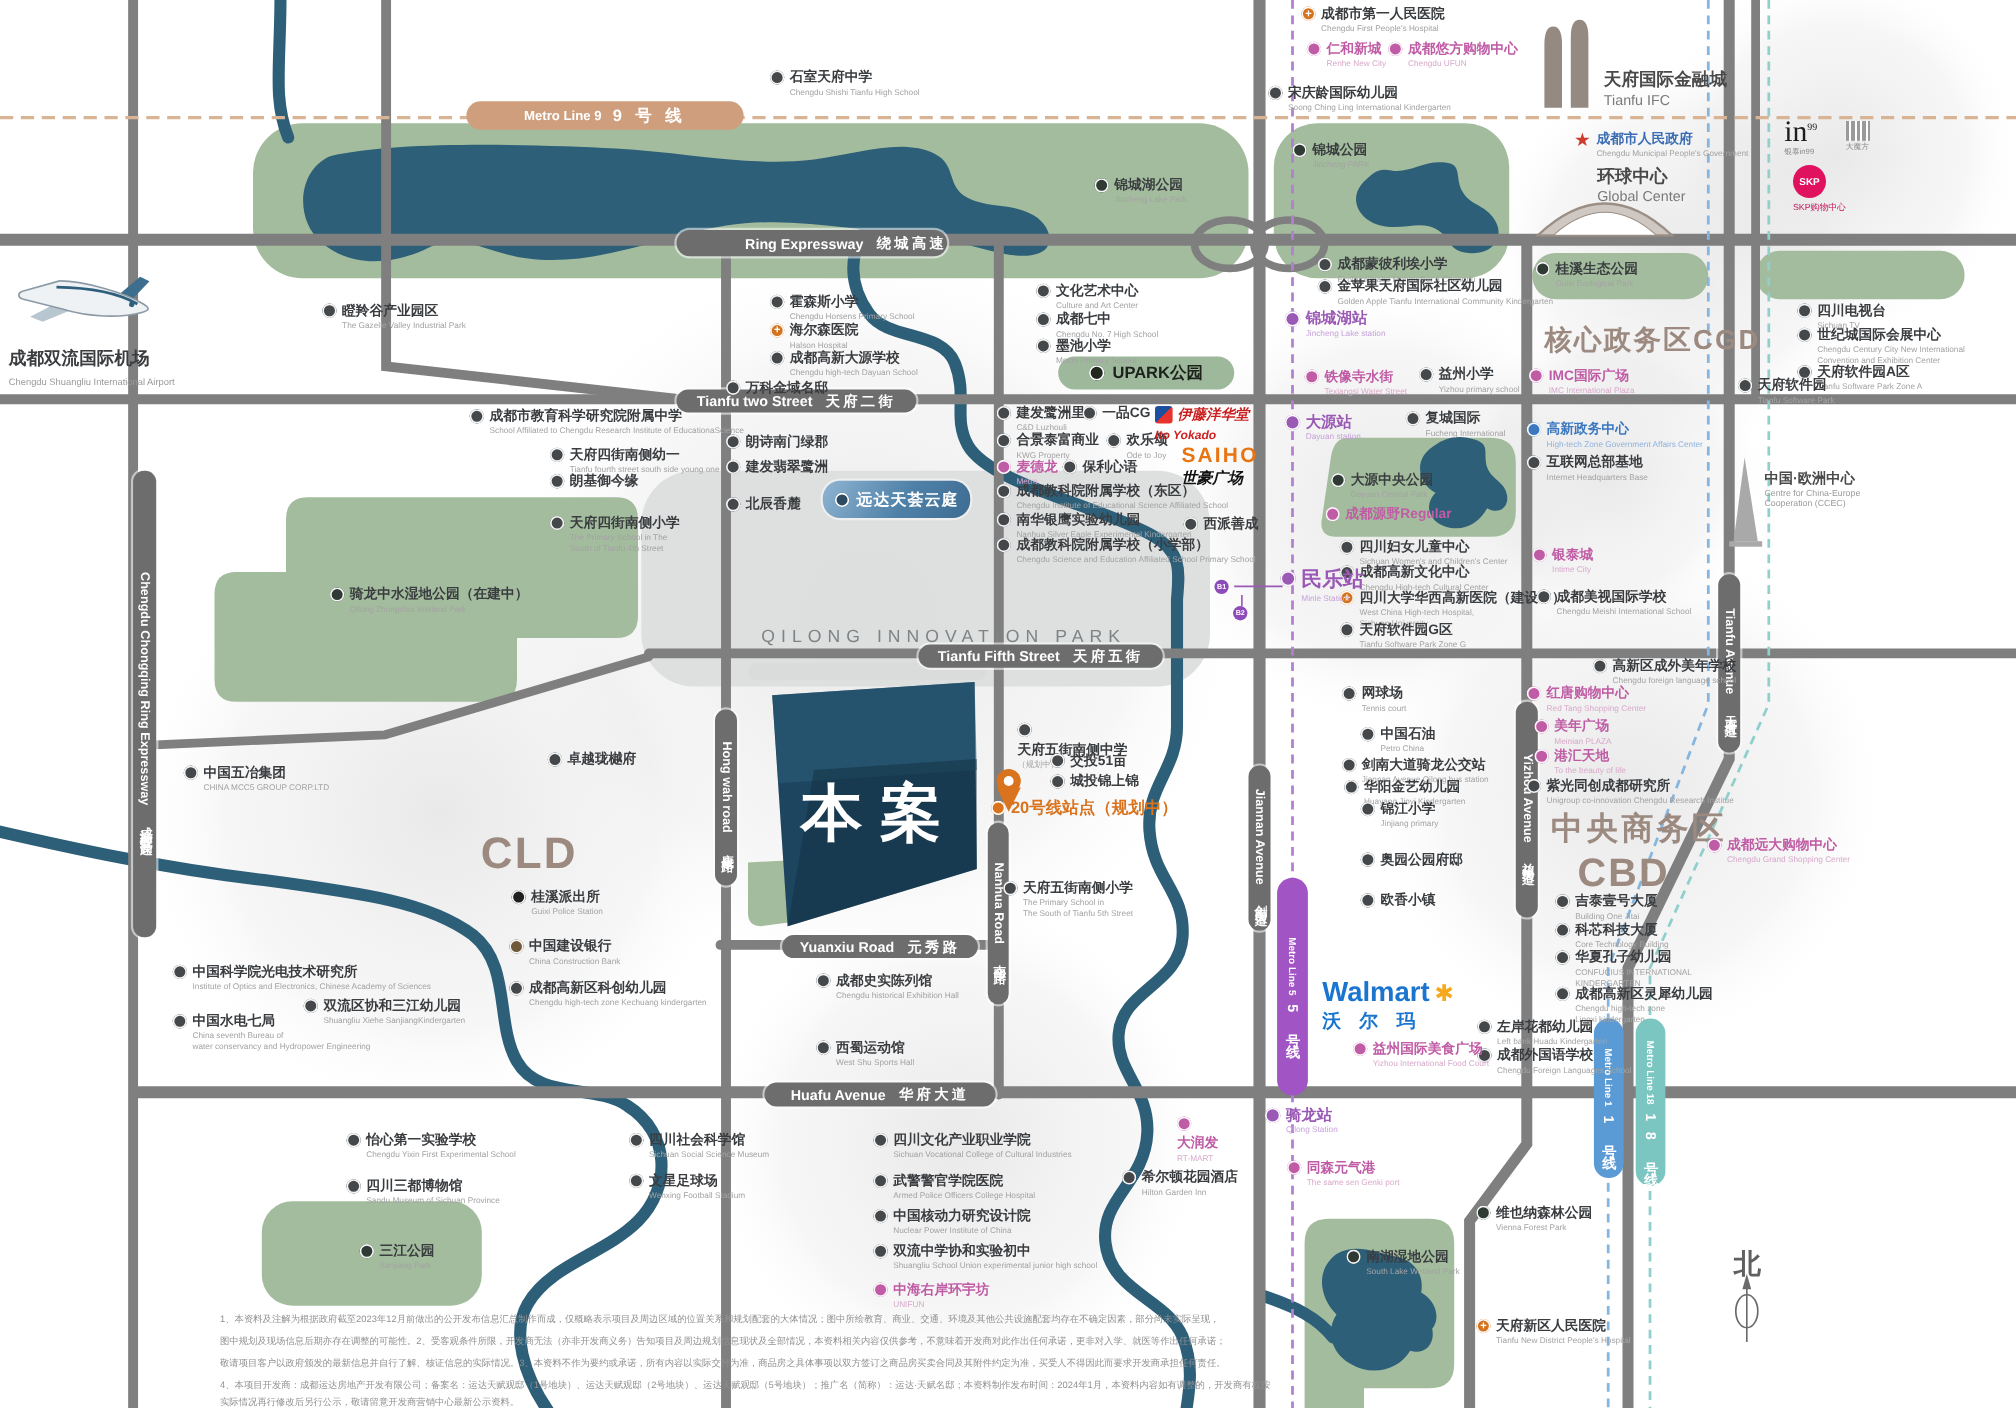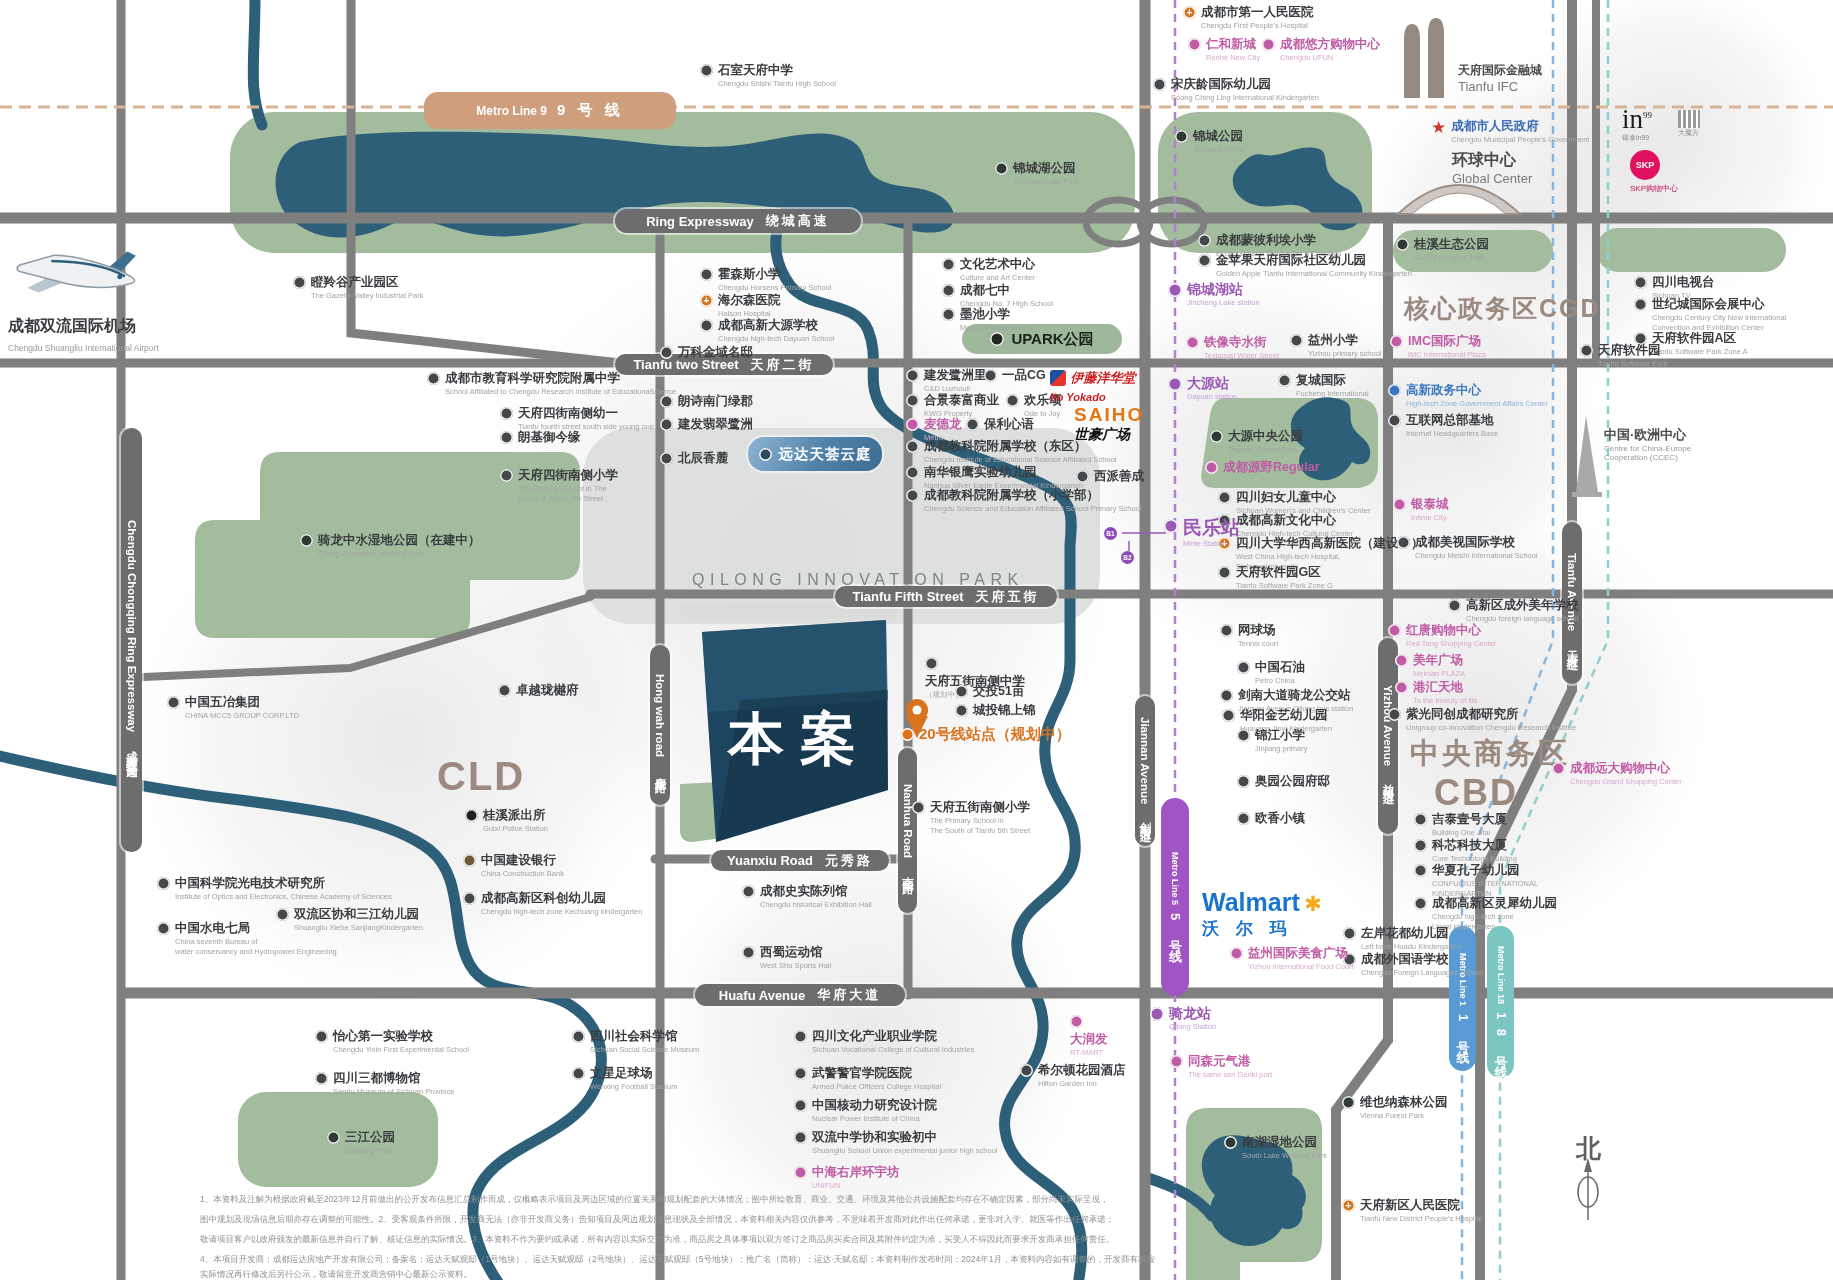--- a/index.html
+++ b/index.html
@@ -920,21 +920,21 @@
         <span class="en">Shuangliu School Union experimental junior high school</span>
       </span>
     </div>
     <div class="poi pink" style="left: 794px; top: 1166px;">
       <span class="dot t-pink"></span>
       <span class="txt">
         <span class="zh">中海右岸环宇坊</span>
         <span class="en">UNIFUN</span>
       </span>
     </div>
-    <div class="rpill h" style="left: 615px; top: 209px; width: 246px; height: 24px;">
+    <div class="rpill h" style="left: 615px; top: 209px; width: 246px; height: 24px; justify-content: flex-end;">
       <span class="en">Ring Expressway</span>
       <span class="zh">绕城高速</span>
     </div>
     <div class="rpill h" style="left: 615px; top: 354px; width: 218px; height: 21px;">
       <span class="en">Tianfu two Street</span>
       <span class="zh">天府二街</span>
     </div>
     <div class="rpill h" style="left: 835px; top: 586px; width: 222px; height: 21px;">
       <span class="en">Tianfu Fifth Street</span>
       <span class="zh">天府五街</span>
@@ -964,21 +964,21 @@
       <span class="zh">益州大道</span>
     </div>
     <div class="rpill v" style="left: 1562px; top: 522px; width: 20px; height: 162px;">
       <span class="en">Tianfu Avenue</span>
       <span class="zh">天府大道</span>
     </div>
     <div class="rpill v" style="left: 121px; top: 428px; width: 21px; height: 424px;">
       <span class="en">Chengdu Chongqing Ring Expressway</span>
       <span class="zh">成渝环线高速</span>
     </div>
-    <div class="mbadge h" style="left: 424px; top: 92px; width: 252px; height: 37px; background: rgb(207, 159, 125);">
+    <div class="mbadge h" style="left: 424px; top: 92px; width: 252px; height: 26px; background: rgb(207, 159, 125);">
       <span class="en">Metro Line 9</span>
       <span class="zh">9 号 线</span>
     </div>
     <div class="mbadge v" style="left: 1161px; top: 798px; width: 28px; height: 198px; background: rgb(161, 85, 197);">
       <span class="en">Metro Line 5</span>
       <span class="zh">5 号 线</span>
     </div>
     <div class="mbadge v" style="left: 1449px; top: 926px; width: 27px; height: 145px; background: rgb(91, 155, 213);">
       <span class="en">Metro Line 1</span>
       <span class="zh">1 号 线</span>
@@ -1023,21 +1023,21 @@
     <div class="title" style="left: 1434px; top: 772px; font-size: 36px; letter-spacing: 2px; color: rgb(156, 138, 128);">CBD</div>
     <div class="upark" style="left: 962px; top: 324px; width: 160px; height: 30px;">
       <span class="dot"></span>
       <span class="zh">UPARK公园</span>
     </div>
     <div class="yuanda" style="left: 748px; top: 437px; width: 134px; height: 34px;">
       <span class="dot"></span>
       <span class="zh">远达天荟云庭</span>
     </div>
     <div class="logo" style="left: 1458px; top: 62px;">
-      <div style="font-size:12px;font-weight:700;color:#4a4a4a;">天府国际金融城</div>
+      <div style="font-size:16px;font-weight:700;color:#4a4a4a;">天府国际金融城</div>
       <div style="font-size:13px;color:#7a7a7a;">Tianfu IFC</div>
     </div>
     <div class="logo" style="left: 1452px; top: 150px;">
       <div style="font-size:16px;font-weight:700;color:#4a4a4a;">环球中心</div>
       <div style="font-size:13px;color:#7a7a7a;">Global Center</div>
     </div>
     <div class="logo" style="left: 1604px; top: 426px;">
       <div style="font-size:13px;font-weight:700;color:#4a4a4a;">中国·欧洲中心</div>
       <div style="font-size:8px;color:#9a9a9a;white-space:pre;">Centre for China-Europe
 Cooperation (CCEC)</div>

